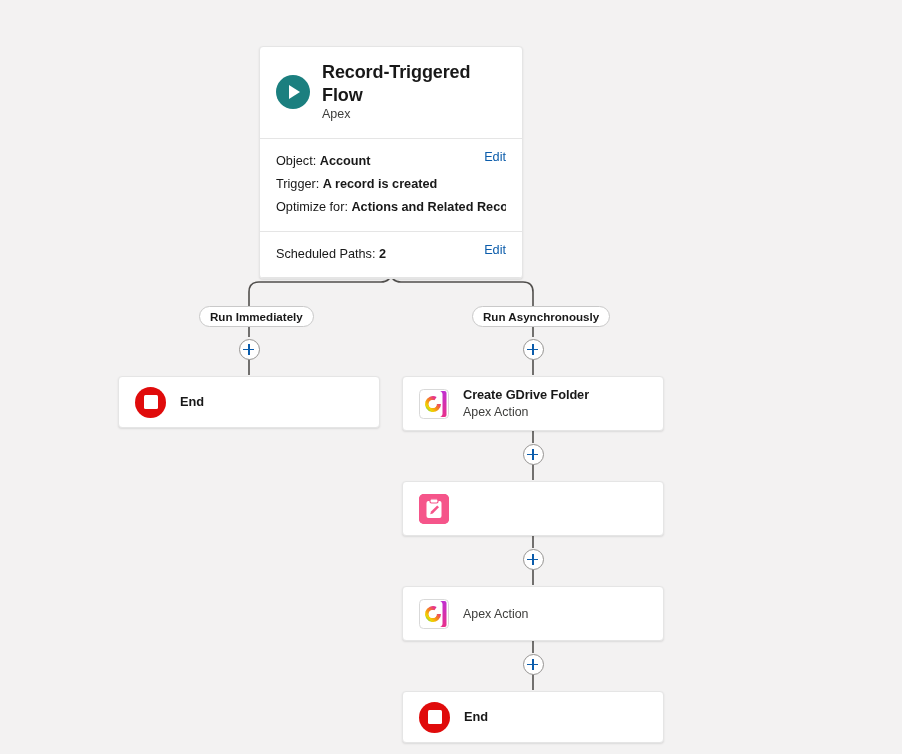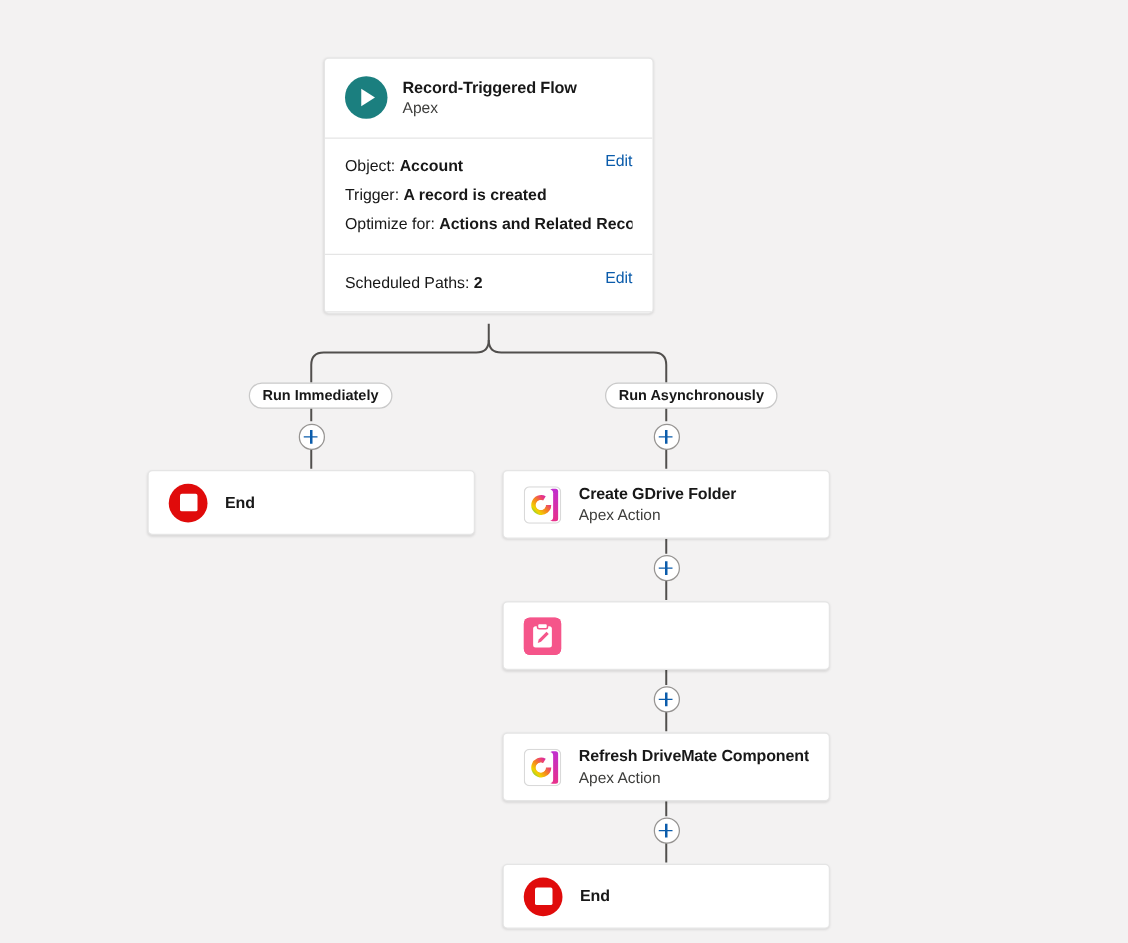--- a/index.html
+++ b/index.html
@@ -78,21 +78,21 @@
     border-top: 7px solid transparent;
     border-bottom: 7px solid transparent;
   }
   .start-titles {
     display: flex;
     flex-direction: column;
     justify-content: center;
     line-height: 1.25;
   }
   .start-title {
-    font-size: 13px;
+    font-size: 18px;
     font-weight: bold;
     color: #181818;
     letter-spacing: -0.1px;
   }
   .start-subtitle {
     font-size: 12.5px;
     color: #3e3e3c;
     margin-top: 1px;
   }
 
@@ -373,21 +373,21 @@
         <span class="lbl">Scheduled Paths:</span>
         <span class="val">2</span>
       </div>
       <span class="edit-link" id="edit-paths">Edit</span>
     </div>
 
   </div>
 
   <div class="branch-label" style="left:199px; top:306px;">Run Immediately</div>
 
-  <div class="branch-label" style="left:484px; top:306px;">Run Asynchronously</div>
+  <div class="branch-label" style="left:472px; top:306px;">Run Asynchronously</div>
 
   <div class="plus-btn" style="left:238.5px; top:339px;"></div>
   <div class="plus-btn" style="left:522.5px; top:339px;"></div>
   <div class="plus-btn" style="left:522.5px; top:444px;"></div>
   <div class="plus-btn" style="left:522.5px; top:549px;"></div>
   <div class="plus-btn" style="left:522.5px; top:654px;"></div>
 
   <div class="node el-node" style="left:118px; top:376px; width:262px; height:52px;">
     <span class="el-icon end-icon"></span>
     <span class="el-texts">
@@ -440,21 +440,20 @@
     <span class="el-icon apex-icon">
       <svg width="30" height="30" viewBox="0 0 30 30">
         <rect x="0.5" y="0.5" width="29" height="29" rx="4" fill="#ffffff" stroke="#d9d9d9"></rect>
         <rect x="21" y="2" width="6.5" height="26" rx="2" fill="url(#ag2)"></rect>
         <rect x="2.5" y="2.5" width="21" height="25" rx="3" fill="#ffffff"></rect>
         <path d="M22,15 a8,8 0 1,1 -4.4,-7.1 l-2.2,3.6 a4,4 0 1,0 2.2,3.5 z" fill="url(#ag1)"></path>
         <circle cx="13.8" cy="15" r="3.9" fill="#ffffff"></circle>
       </svg>
     </span>
     <span class="el-texts">
-      <span class="el-title">Refresh DriveMate Component</span>
       <span class="el-subtitle">Apex Action</span>
     </span>
   </div>
 
   <div class="node el-node" style="left:402px; top:691px; width:262px; height:52px;">
     <span class="el-icon end-icon"></span>
     <span class="el-texts">
       <span class="el-title">End</span>
     </span>
   </div>

